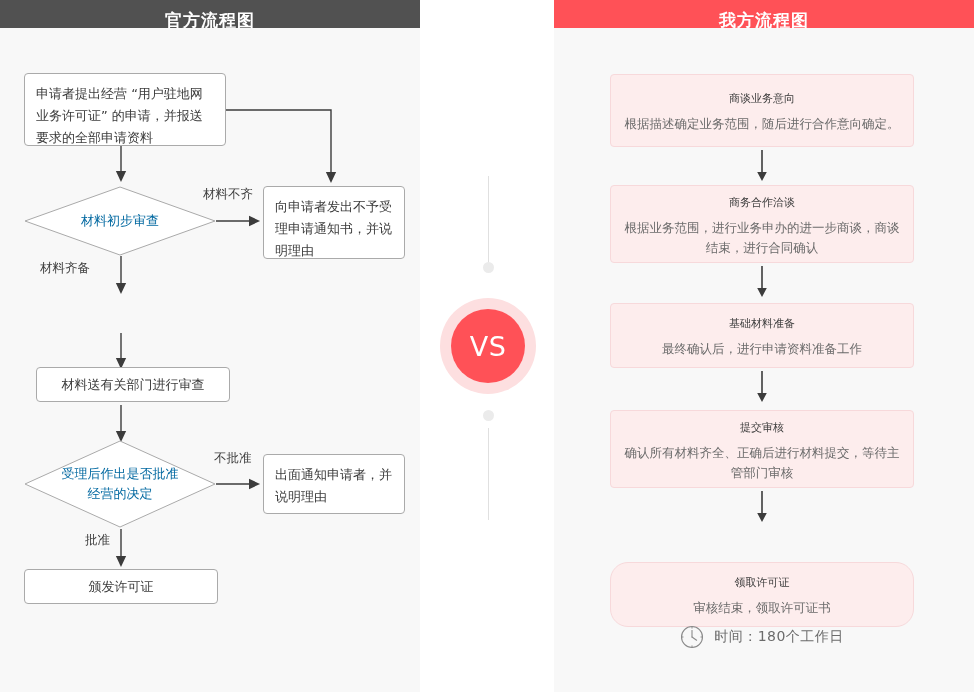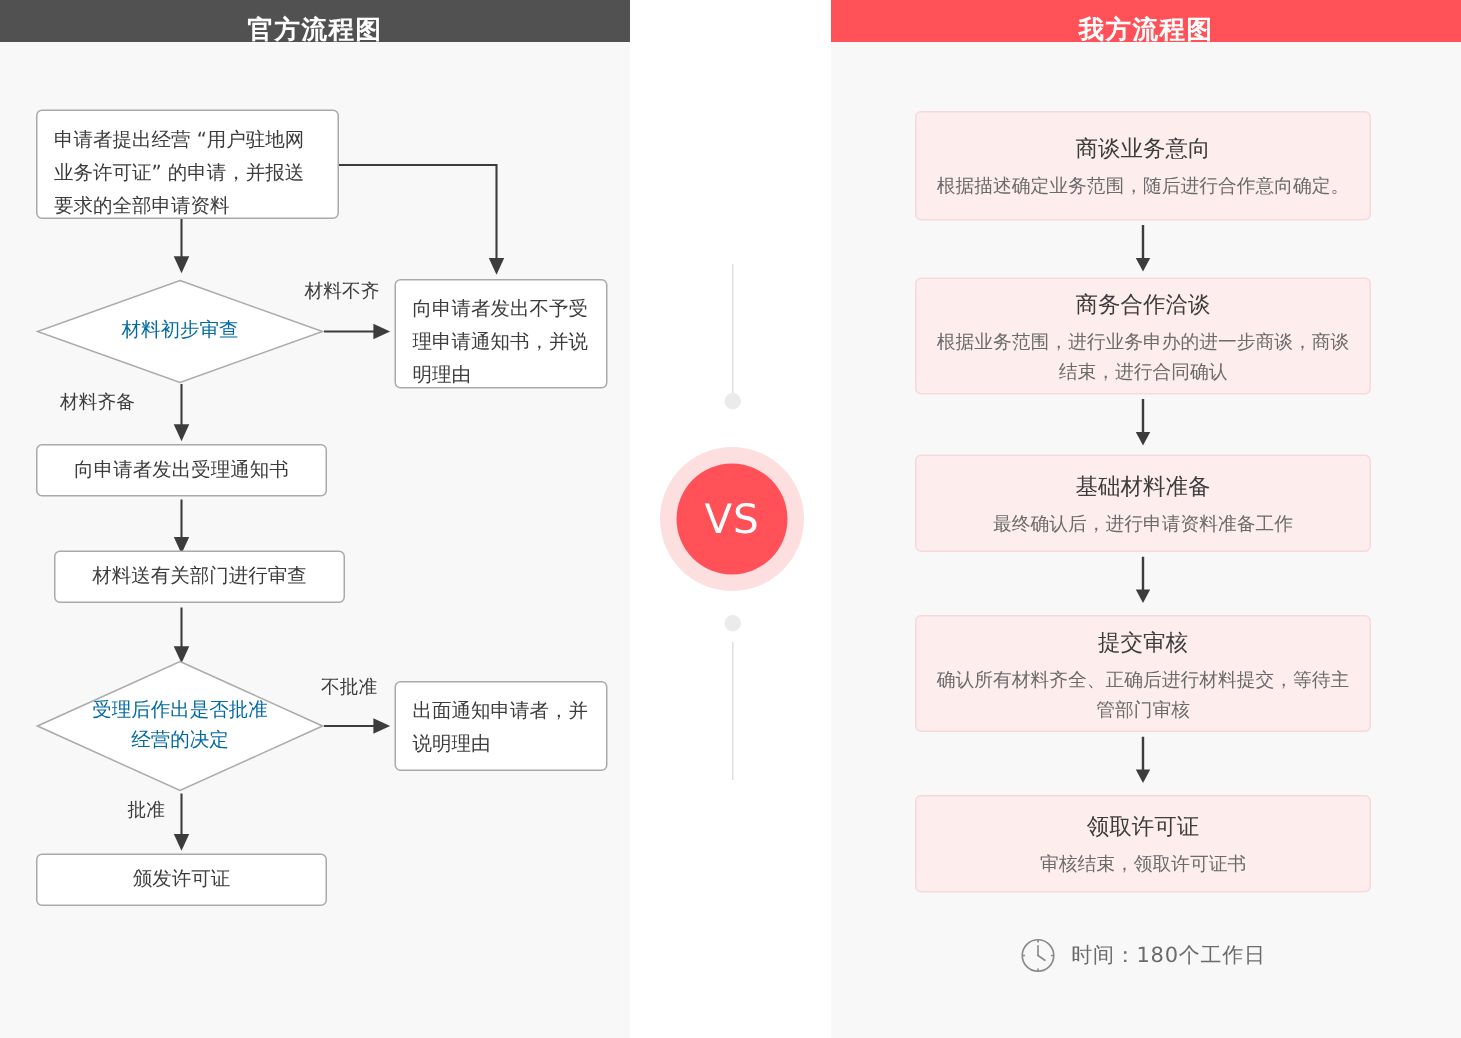--- a/index.html
+++ b/index.html
@@ -150,21 +150,21 @@
     border: 1px solid #f7d9db;
     border-radius: 4px;
     display: flex;
     flex-direction: column;
     align-items: center;
     justify-content: center;
     text-align: center;
   }
   .step-title {
     color: #3c3c3c;
-    font-size: 15px;
+    font-size: 11px;
     line-height: 24px;
     margin-bottom: 3px;
   }
   .step-desc {
     color: #6b6b6b;
     font-size: 12.5px;
     line-height: 20px;
     padding: 0 8px;
   }
 
@@ -238,23 +238,20 @@
     <svg width="192" height="70" viewBox="0 0 192 70">
       <polygon points="96,1 191,35 96,69 1,35" fill="#ffffff" stroke="#aaaaaa" stroke-width="1"></polygon>
     </svg>
     <div class="diamond-label">材料初步审查</div>
   </div>
 
   <div class="flow-box pad" style="left:263px;top:186px;width:142px;height:73px;">
     <span>向申请者发出不予受理申请通知书，并说明理由</span>
   </div>
 
-  <div class="flow-box centered" style="left:24px;top:296px;width:194px;height:35px;">
-    <span>向申请者发出受理通知书</span>
-  </div>
 
   <div class="flow-box centered" style="left:36px;top:367px;width:194px;height:35px;">
     <span>材料送有关部门进行审查</span>
   </div>
 
   <div class="diamond" style="left:24px;top:440px;width:192px;height:88px;">
     <svg width="192" height="88" viewBox="0 0 192 88">
       <polygon points="96,1 191,44 96,87 1,44" fill="#ffffff" stroke="#aaaaaa" stroke-width="1"></polygon>
     </svg>
     <div class="diamond-label" style="padding:0 36px;">受理后作出是否批准经营的决定</div>
@@ -328,21 +325,21 @@
     <div class="step-desc">确认所有材料齐全、正确后进行材料提交，等待主管部门审核</div>
   </div>
 
   <div class="step-arrow" style="top:491px;">
     <svg width="14" height="32" viewBox="0 0 14 32">
       <line x1="7" y1="0" x2="7" y2="23" stroke="#3c3c3c" stroke-width="1.6"></line>
       <path d="M2.2,22 L11.8,22 L7,31 z" fill="#3c3c3c"></path>
     </svg>
   </div>
 
-  <div class="step-box" style="top:530px;height:65px;">
+  <div class="step-box" style="top:562px;height:65px;border-radius:18px;">
     <div class="step-title">领取许可证</div>
     <div class="step-desc">审核结束，领取许可证书</div>
   </div>
 
   <div class="time-row">
     <span class="clock-icon">
       <svg width="24" height="24" viewBox="0 0 24 24">
         <circle cx="12" cy="12" r="10.5" fill="none" stroke="#8a8a8a" stroke-width="1.1"></circle>
         <line x1="12" y1="12" x2="12" y2="5.5" stroke="#8a8a8a" stroke-width="1.1" stroke-linecap="round"></line>
         <line x1="12" y1="12" x2="16.6" y2="15.2" stroke="#8a8a8a" stroke-width="1.1" stroke-linecap="round"></line>

